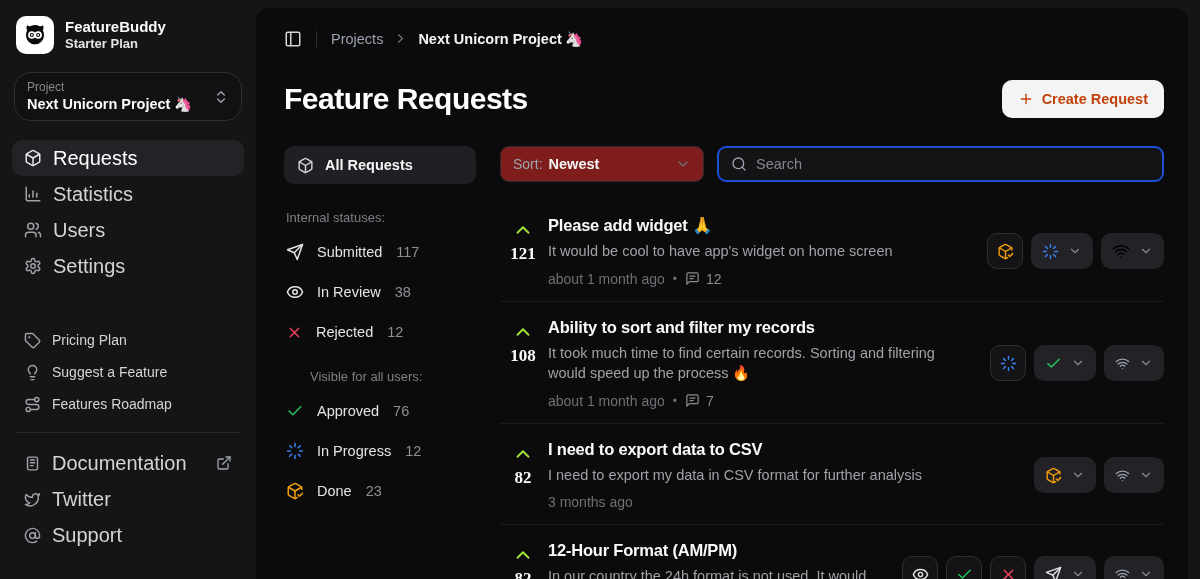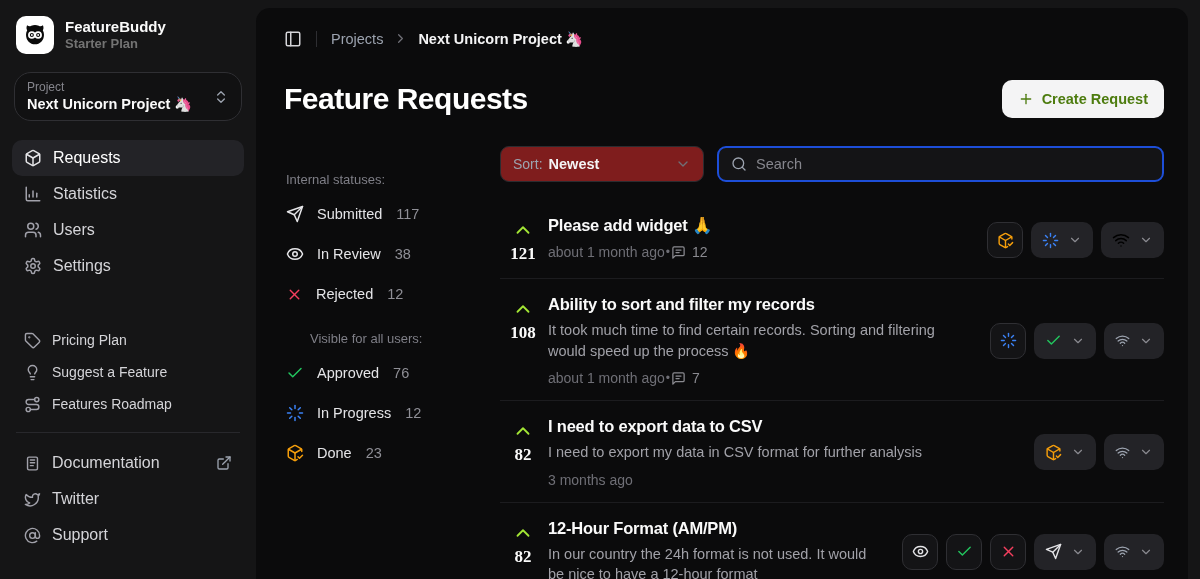--- a/index.html
+++ b/index.html
@@ -11,27 +11,27 @@
     position:relative;
   }
   svg { display:block; }
   .ic { stroke:currentColor; fill:none; stroke-width:2; stroke-linecap:round; stroke-linejoin:round; }
 
   
   .sidebar { position:absolute; left:0; top:0; width:256px; height:579px; }
   .brand { display:flex; align-items:center; gap:11px; padding:16px 16px 14px 16px; }
   .logo { width:38px; height:38px; background:#ffffff; border-radius:10px; display:flex; align-items:center; justify-content:center; flex-shrink:0; }
   .brand-name { font-size:15px; font-weight:700; color:#fafafa; line-height:1.2; }
-  .brand-plan { font-size:13px; font-weight:700; color:#737373; line-height:1.3; }
+  .brand-plan { font-size:13px; font-weight:700; color:#e5e5e5; line-height:1.3; }
   .proj-select { margin:4px 14px 0 14px; border:1px solid #2f2f33; background:#111112; border-radius:17px; padding:7px 12px; display:flex; align-items:center; cursor:pointer; }
   .proj-label { font-size:12px; color:#85858c; margin-bottom:2px; }
   .proj-value { font-size:14.5px; font-weight:700; color:#fafafa; }
   .proj-chev { margin-left:auto; color:#9ca3af; }
   .nav { margin:19px 12px 0 12px; }
-  .nav-item { height:36px; border-radius:10px; display:flex; align-items:center; gap:11px; padding:0 12px; color:#d4d4d8; font-size:16px; font-weight:500; cursor:pointer; }
+  .nav-item { height:36px; border-radius:10px; display:flex; align-items:center; gap:11px; padding:0 12px; color:#d4d4d8; font-size:20px; font-weight:500; cursor:pointer; }
   .nav-item .nicon { color:#a1a1aa; }
   .nav-item.active { background:#232327; color:#ffffff; }
   .nav-item.active .nicon { color:#e4e4e7; }
   .nav2 { margin:40px 12px 0 12px; }
   .nav2 .nav-item { height:32px; font-size:14px; }
   .sb-divider { height:1px; background:#28282c; margin:12px 16px; }
   .nav3 { margin:0 12px; }
   .nav3 .nav-item { height:36px; }
   .ext { margin-left:auto; color:#9ca3af; }
 
@@ -44,21 +44,21 @@
   .topbar { display:flex; align-items:center; gap:14px; height:22px; }
   .toggle-btn { color:#d4d4d8; cursor:pointer; background:none; border:none; padding:0; }
   .vdiv { width:1px; height:16px; background:#2e2e32; }
   .crumbs { display:flex; align-items:flex-start; gap:10px; }
   .crumb { font-size:14.5px; color:#9ca3af; cursor:pointer; }
   .crumb-sep { color:#6f6f76; }
   .crumb-cur { font-size:14.5px; font-weight:600; color:#f4f4f5; cursor:pointer; }
 
   .header { margin-top:30px; display:flex; align-items:center; justify-content:space-between; }
   .page-title { font-size:30px; font-weight:800; color:#ffffff; letter-spacing:-0.5px; }
-  .create-btn { display:flex; align-items:center; gap:8px; height:38px; padding:0 16px; background:#f4f4f5; color:#4d7c0f; border:none; border-radius:10px; font-size:14.5px; font-weight:600; font-family:inherit; cursor:pointer;text-align:center; }
+  .create-btn { display:flex; align-items:center; gap:8px; height:38px; padding:0 16px; background:#f4f4f5; color:#c2410c; border:none; border-radius:10px; font-size:14.5px; font-weight:600; font-family:inherit; cursor:pointer;text-align:center; }
 
   .content { display:flex; margin-top:28px; }
 
   
   .filters { width:192px; flex-shrink:0; }
   .allreq { height:38px; background:#202024; border-radius:10px; display:flex; align-items:center; gap:11px; padding:0 13px; cursor:pointer; }
   .allreq .nicon { color:#d4d4d8; }
   .allreq-label { font-size:14.5px; font-weight:600; color:#f4f4f5; }
   .flabel { margin:26px 0 0 2px; font-size:13px; color:#7f7f87; }
   .flabel.second { margin-top:24px;margin-left:26px; }
@@ -81,21 +81,21 @@
   .searchbox input::placeholder { color:#86868d; }
 
   .rows { margin-top:18px; }
   .req { display:flex; align-items:flex-start; padding:16px 0 14px 0; border-bottom:1px solid #1c1c1f; }
   .req:last-child { border-bottom:none; }
   .vote { width:46px; flex-shrink:0; display:flex; flex-direction:column; align-items:center; padding-top:3px; cursor:pointer;font-family:Liberation Serif, serif; }
   .vote-count { font-size:17px; font-weight:600; color:#fafafa; margin-top:3px; }
   .rbody { flex:1; min-width:0; padding-right:16px; margin-left:2px; }
   .rtitle { font-size:16.5px; font-weight:700; color:#fafafa; letter-spacing:-0.2px; cursor:pointer; }
   .rdesc { margin-top:6px; font-size:14.5px; color:#a1a1a8; line-height:1.42; }
-  .rmeta { margin-top:9px; display:flex; align-items:center; gap:1px; color:#6f6f76; font-size:14px; }
+  .rmeta { margin-top:9px; display:flex; align-items:center; gap:8px; color:#6f6f76; font-size:14px; }
   .mdot { font-size:12px; }
   .mcomments { display:flex; align-items:center; gap:6px; color:#8a8a90; }
   .actions { margin-left:auto; display:flex; align-items:center; gap:8px; align-self:center; flex-shrink:0; }
   .btn-sq { width:36px; height:36px; border-radius:10px; border:1px solid #2f2f33; background:#141416; display:flex; align-items:center; justify-content:center; cursor:pointer; }
   .btn-dd { height:36px; border-radius:10px; border:none; background:#232327; display:flex; align-items:center; gap:9px; padding:0 11px; cursor:pointer; }
   .dd-chev { color:#8a8a90; }
   .wifi-dim { color:#9ca3af; }
 </style>
 </head>
 <body>
@@ -280,20 +280,30 @@
             <path d="M5 12h14"></path>
           </svg>
       </span>
       <span>Create Request</span>
     </button>
   </div>
 
   <div class="content">
 
     <div class="filters">
+      <div class="allreq">
+        <span class="nicon">
+          <svg class="ic" width="17" height="17" viewBox="0 0 24 24">
+              <path d="M21 8a2 2 0 0 0-1-1.73l-7-4a2 2 0 0 0-2 0l-7 4A2 2 0 0 0 3 8v8a2 2 0 0 0 1 1.73l7 4a2 2 0 0 0 2 0l7-4A2 2 0 0 0 21 16Z"></path>
+              <path d="m3.3 7 8.7 5 8.7-5"></path>
+              <path d="M12 22V12"></path>
+            </svg>
+        </span>
+        <span class="allreq-label">All Requests</span>
+      </div>
 
       <div class="flabel">Internal statuses:</div>
 
       <div class="fitem">
         <span class="c-white">
           <svg class="ic" width="18" height="18" viewBox="0 0 24 24">
               <path d="m22 2-7 20-4-9-9-4Z"></path>
               <path d="M22 2 11 13"></path>
             </svg>
         </span>
@@ -390,20 +400,21 @@
           <div class="vote">
             <span class="c-lime">
               <svg class="ic" width="22" height="22" viewBox="0 0 24 24" stroke-width="2.5">
                   <path d="m18 15-6-6-6 6"></path>
                 </svg>
             </span>
             <span class="vote-count">121</span>
           </div>
           <div class="rbody">
             <div class="rtitle">Please add widget 🙏</div>
+            <div class="rdesc">It would be cool to have app's widget on home screen</div>
             <div class="rmeta">
               <span>about 1 month ago</span>
               <span class="mdot">•</span>
               <span class="mcomments">
                 <span>
                   <svg class="ic" width="15" height="15" viewBox="0 0 24 24">
                       <path d="M21 15a2 2 0 0 1-2 2H7l-4 4V5a2 2 0 0 1 2-2h14a2 2 0 0 1 2 2z"></path>
                       <path d="M8 8h8"></path>
                       <path d="M8 12h5"></path>
                     </svg>

